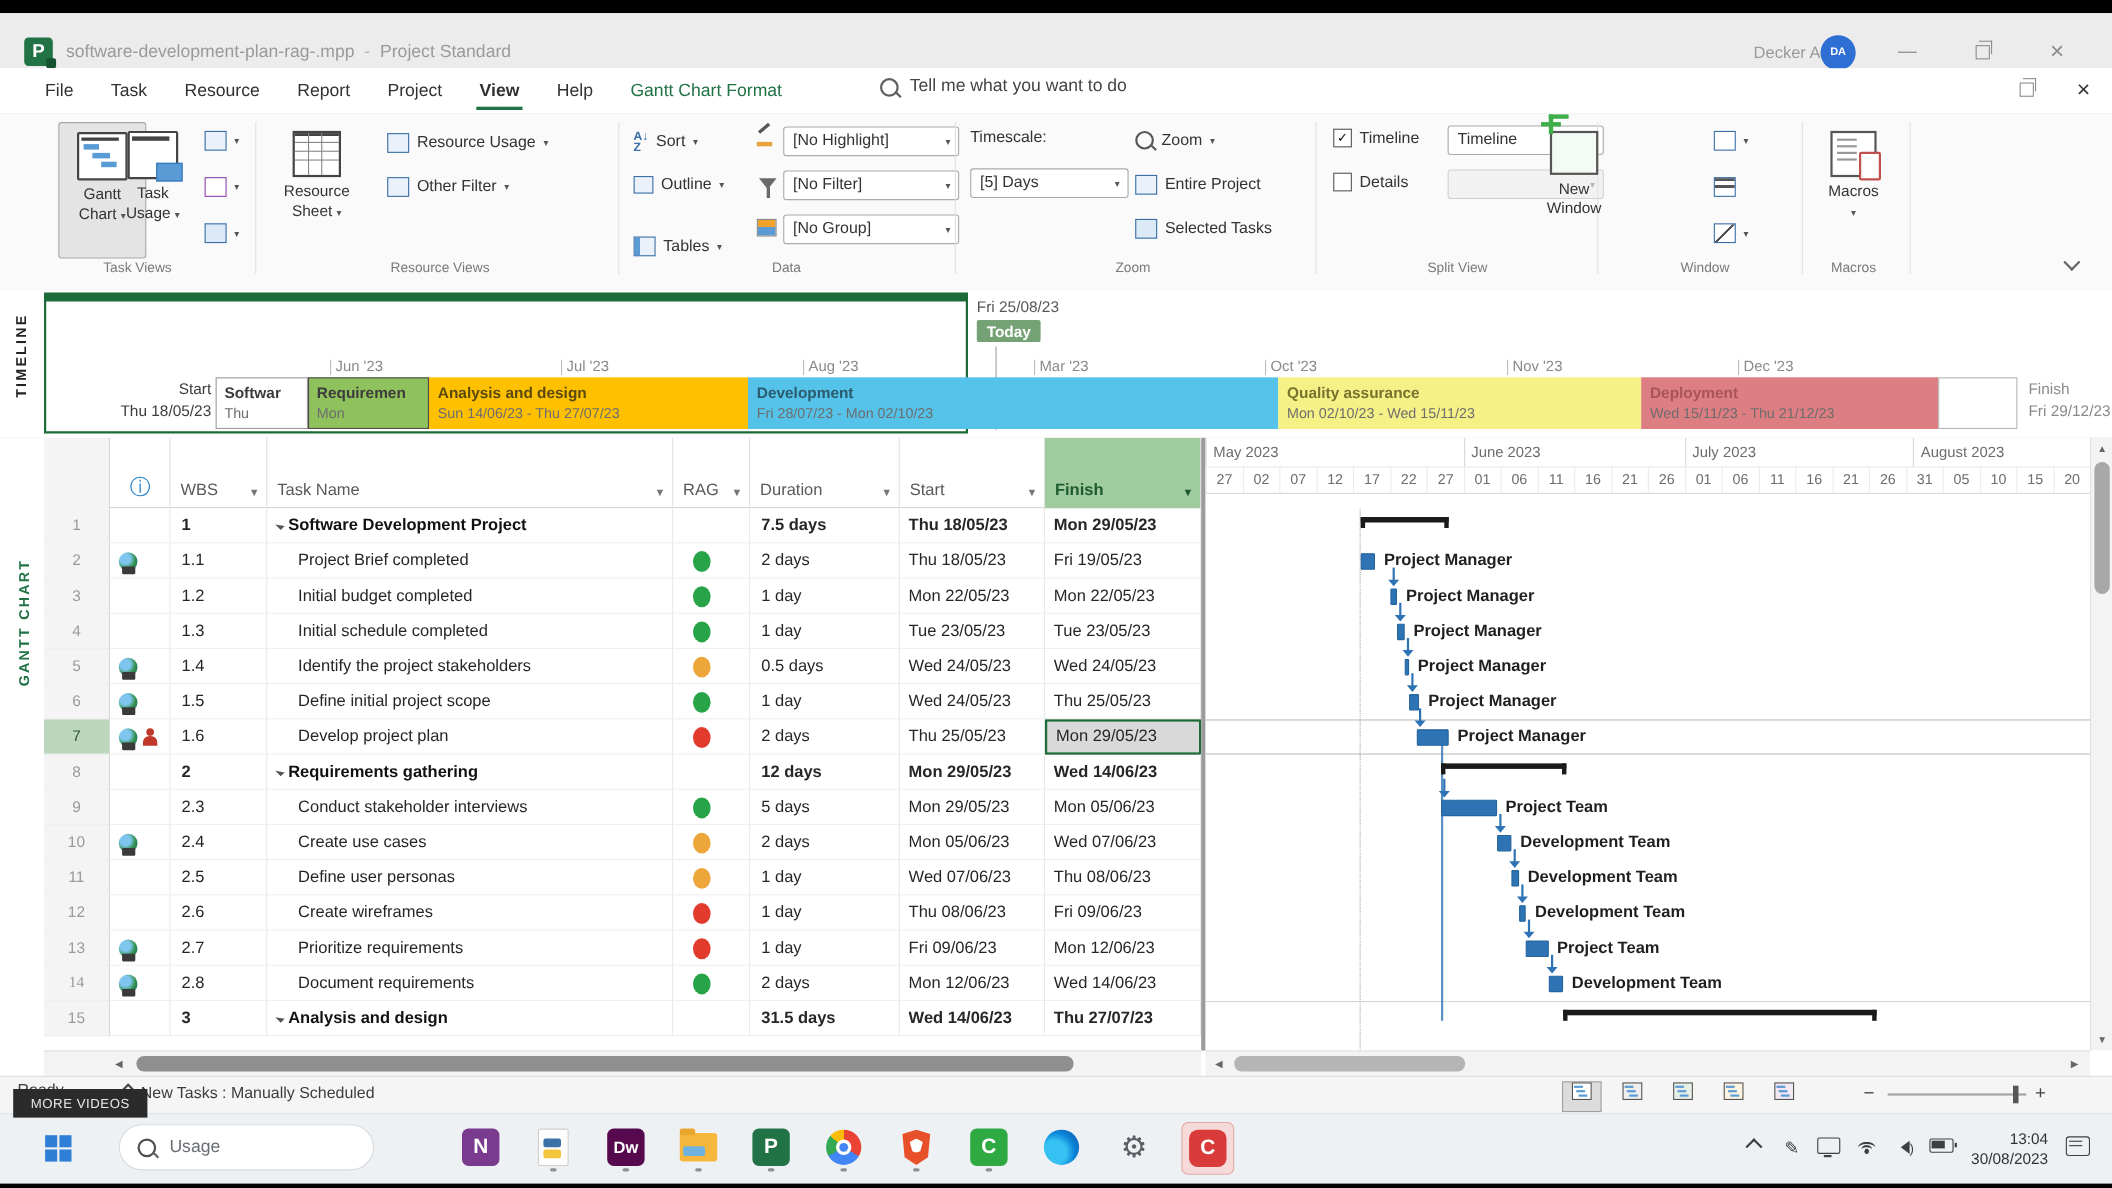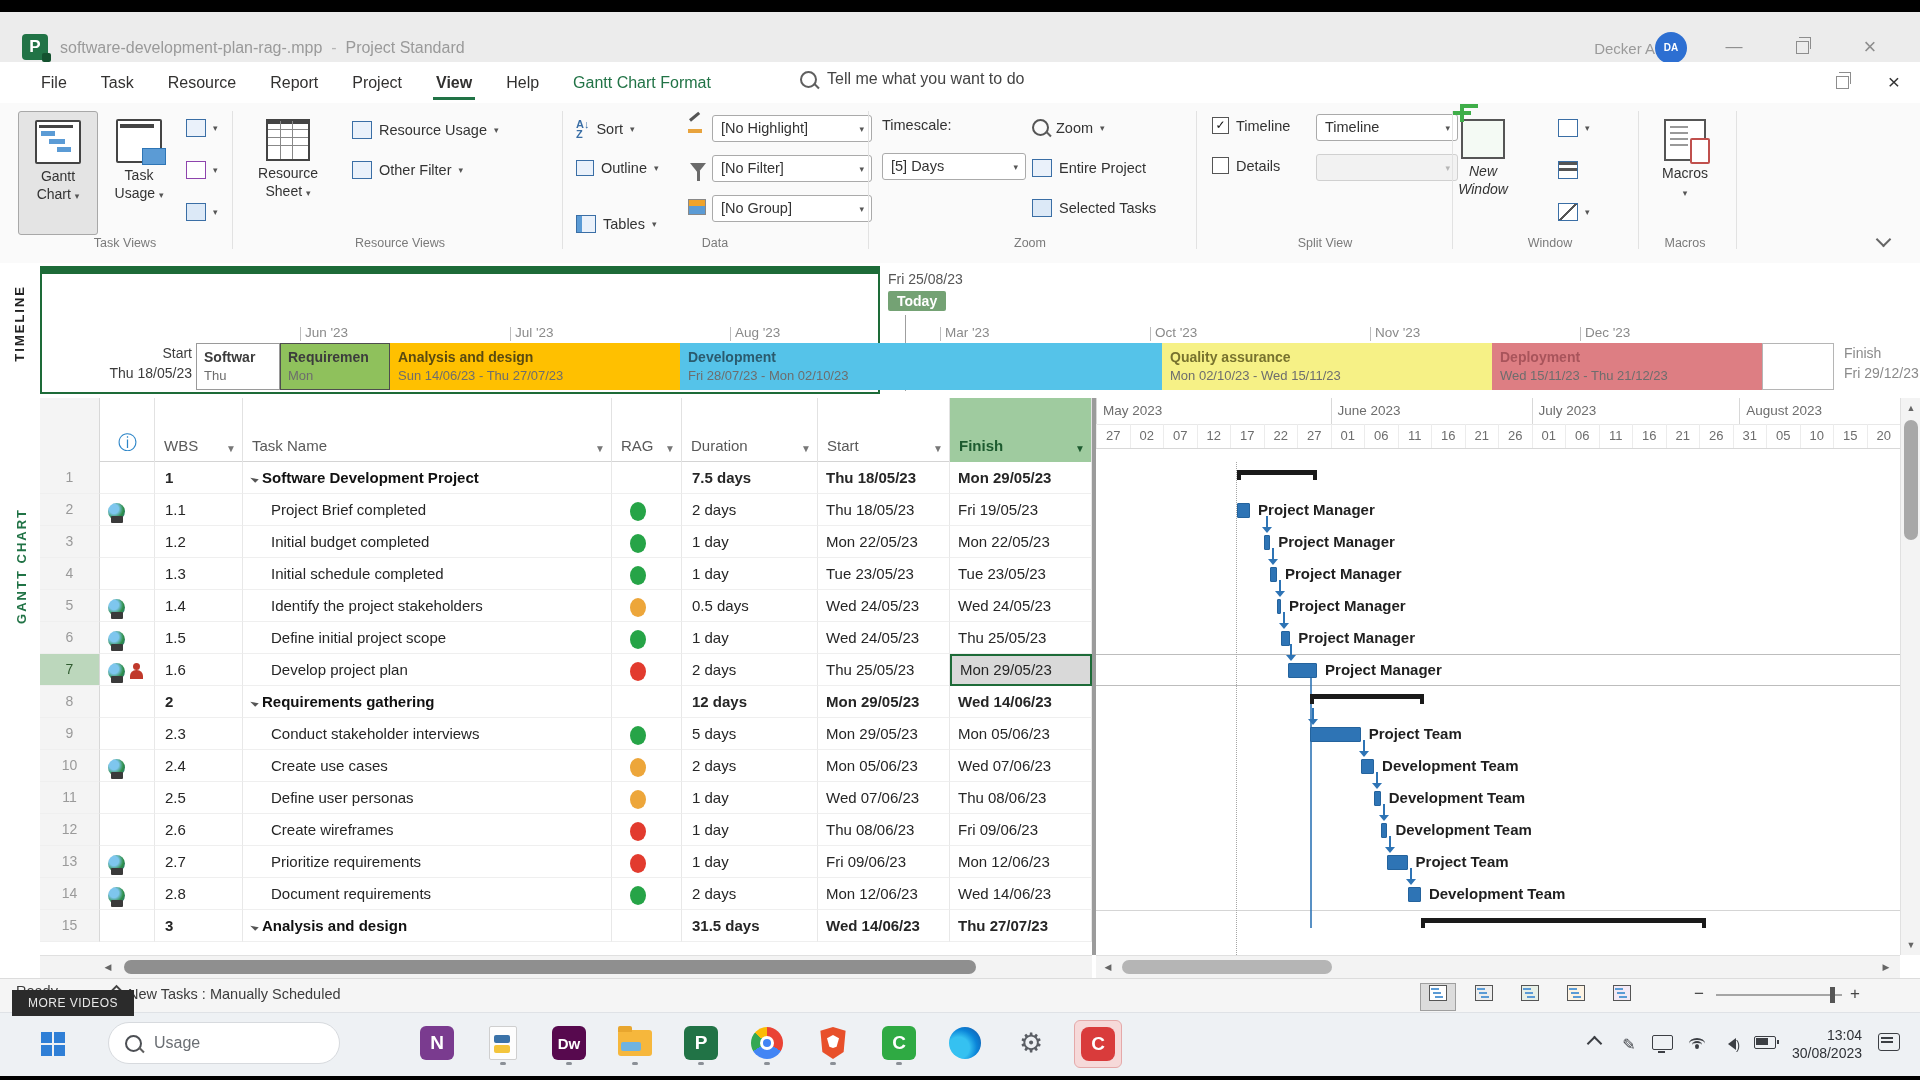--- a/index.html
+++ b/index.html
@@ -37,21 +37,21 @@
   .mag::after{content:"";position:absolute;left:11px;top:12px;width:7px;height:2px;background:#5f5f5f;transform:rotate(45deg);}
   .menu-caption{right:0;top:0;height:41px;display:flex;position:absolute;}
   .menu-caption .win-btn2{width:52px;height:41px;text-align:center;line-height:39px;color:#333;font-size:15px;}
 
   
   .ribbon{left:0;top:103px;width:1920px;height:160px;background:#fafafa;border-bottom:1px solid #e0e0e0;}
   .rsep{position:absolute;top:8px;width:1px;height:138px;background:#e2e2e2;}
   .rgroup-label{position:absolute;top:133px;font-size:12.5px;color:#7a7a7a;text-align:center;}
   .bigbtn{position:absolute;top:8px;width:78px;height:122px;text-align:center;font-size:14px;color:#333;border-radius:3px;}
   .bigbtn .lbl{line-height:18px;}
-  .bigbtn.sel{background:#e4e4e4;border:1px solid #a8a8a8;}
+  .bigbtn.sel{background:#e4e4e4;border:1px solid #a8a8a8;margin-left:35px;}
   .icon-gantt{display:inline-block;width:42px;height:40px;border:2px solid #444;border-radius:2px;position:relative;background:#fff;margin-top:8px;}
   .icon-gantt::before{content:"";position:absolute;left:2px;top:3px;width:34px;height:3px;background:#444;}
   .icon-gantt i{position:absolute;height:5px;background:#5b9bd5;}
   .icon-task-usage{display:inline-block;width:42px;height:40px;border:2px solid #444;border-radius:2px;position:relative;background:#fff;margin-top:8px;}
   .icon-task-usage::before{content:"";position:absolute;left:2px;top:3px;width:34px;height:4px;background:#444;}
   .icon-task-usage::after{content:"";position:absolute;right:-6px;bottom:-4px;width:22px;height:15px;background:#5b9bd5;border:1px solid #2e75b5;}
   .icon-sheet{display:inline-block;width:40px;height:38px;position:relative;margin-top:8px;
      background:linear-gradient(#444 0 3px,transparent 3px) ,#fff;border:2px solid #444;}
   .icon-sheet::before{content:"";position:absolute;left:0;top:8px;width:100%;height:1px;background:#888;box-shadow:0 8px 0 #888,0 16px 0 #888;}
   .icon-sheet::after{content:"";position:absolute;left:12px;top:0;width:1px;height:100%;background:#888;box-shadow:12px 0 0 #888;}
@@ -340,21 +340,21 @@
     <div class="minirow" style="left:1212px;top:54px;">
       <span class="chk"></span>
       <span>Details</span>
     </div>
     <div class="dd-box" style="left:1316px;top:51px;width:124px;background:#f2f2f2;border-color:#d0d0d0;">
       <span class="dd-arrow" style="color:#b5b5b5;">▾</span>
     </div>
     <div class="rgroup-label" style="left:1240px;width:170px;">Split View</div>
     <div class="rsep" style="left:1452px;"></div>
 
-    <div class="bigbtn" style="left:1448px;width:70px;font-style:italic;">
+    <div class="bigbtn" style="left:1396px;width:70px;">
       <span class="icon-newwin"></span>
       <div class="lbl"><span>New</span><br><span>Window</span></div>
     </div>
     <div class="minirow" style="left:1558px;top:16px;">
         <span class="mini-ic" style="background:#fff;"></span>
         <span class="dd-arrow">▾</span>
       </div>
     <div class="minirow" style="left:1558px;top:58px;">
         <span class="mini-ic" style="background:linear-gradient(#555 0 3px,#fff 3px 6px,#555 6px 9px,#fff 9px);"></span>
       </div>
@@ -610,21 +610,21 @@
             <div class="tcell" style="left: 115px; width: 88px; padding-left: 10px;">2.7</div>
             <div class="tcell" style="left: 203px; width: 369px; padding-left: 28px;">Prioritize requirements</div>
             <div class="tcell" style="left: 572px; width: 70px;"><span class="rag-dot" style="background: rgb(226, 59, 46);"></span></div>
             <div class="tcell" style="left: 642px; width: 136px; padding-left: 10px;">1 day</div>
             <div class="tcell" style="left: 778px; width: 132px; padding-left: 8px;">
               <span style="display: block; width: 104px; overflow: hidden; white-space: nowrap;">Fri 09/06/23</span>
             </div>
             <div class="tcell" style="left: 910px; width: 142px; padding-left: 8px;">Mon 12/06/23</div>
           </div>
           <div class="trow" style="top: 480px;">
-            <div class="tcell c-num" style="left: 0px; width: 60px;">14</div>
+            <div class="tcell c-num" style="left: 0px; width: 60px; font-family: Liberation Serif, serif;">14</div>
             <div class="tcell" style="left: 60px; width: 55px; padding-left: 8px;"><span class="ind-globe"></span></div>
             <div class="tcell" style="left: 115px; width: 88px; padding-left: 10px;">2.8</div>
             <div class="tcell" style="left: 203px; width: 369px; padding-left: 28px;">Document requirements</div>
             <div class="tcell" style="left: 572px; width: 70px;"><span class="rag-dot" style="background: rgb(38, 164, 71);"></span></div>
             <div class="tcell" style="left: 642px; width: 136px; padding-left: 10px;">2 days</div>
             <div class="tcell" style="left: 778px; width: 132px; padding-left: 8px;">
               <span style="display: block; width: 104px; overflow: hidden; white-space: nowrap;">Mon 12/06/23</span>
             </div>
             <div class="tcell" style="left: 910px; width: 142px; padding-left: 8px;">Wed 14/06/23</div>
           </div>

